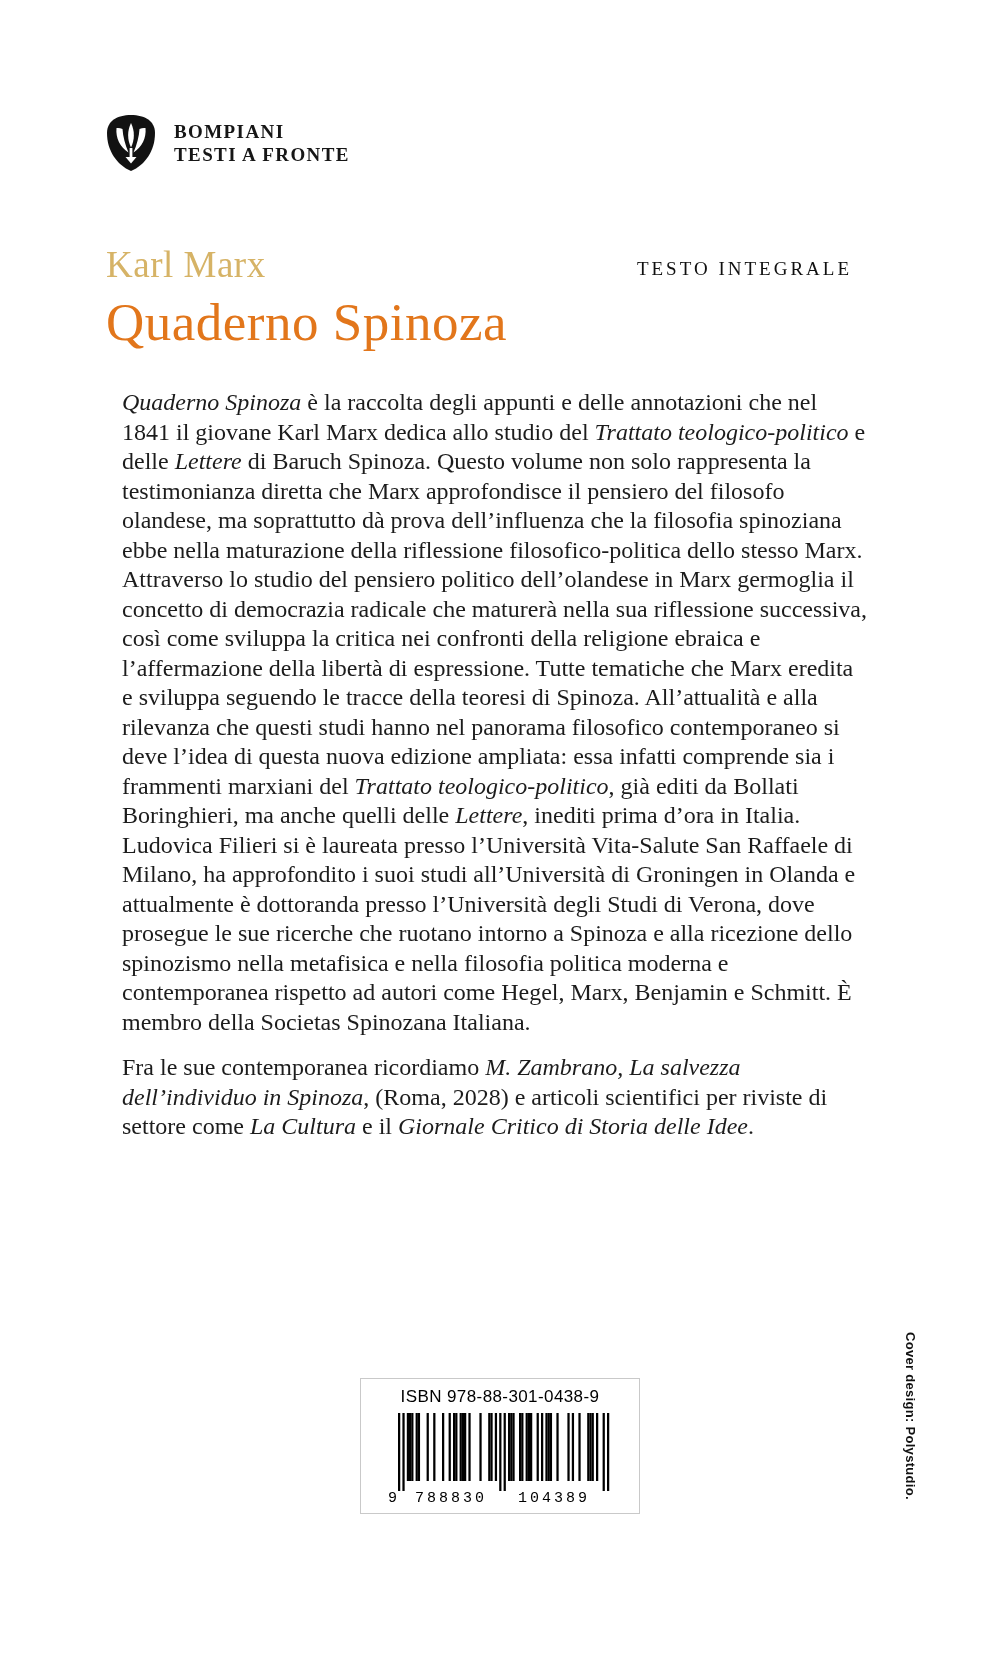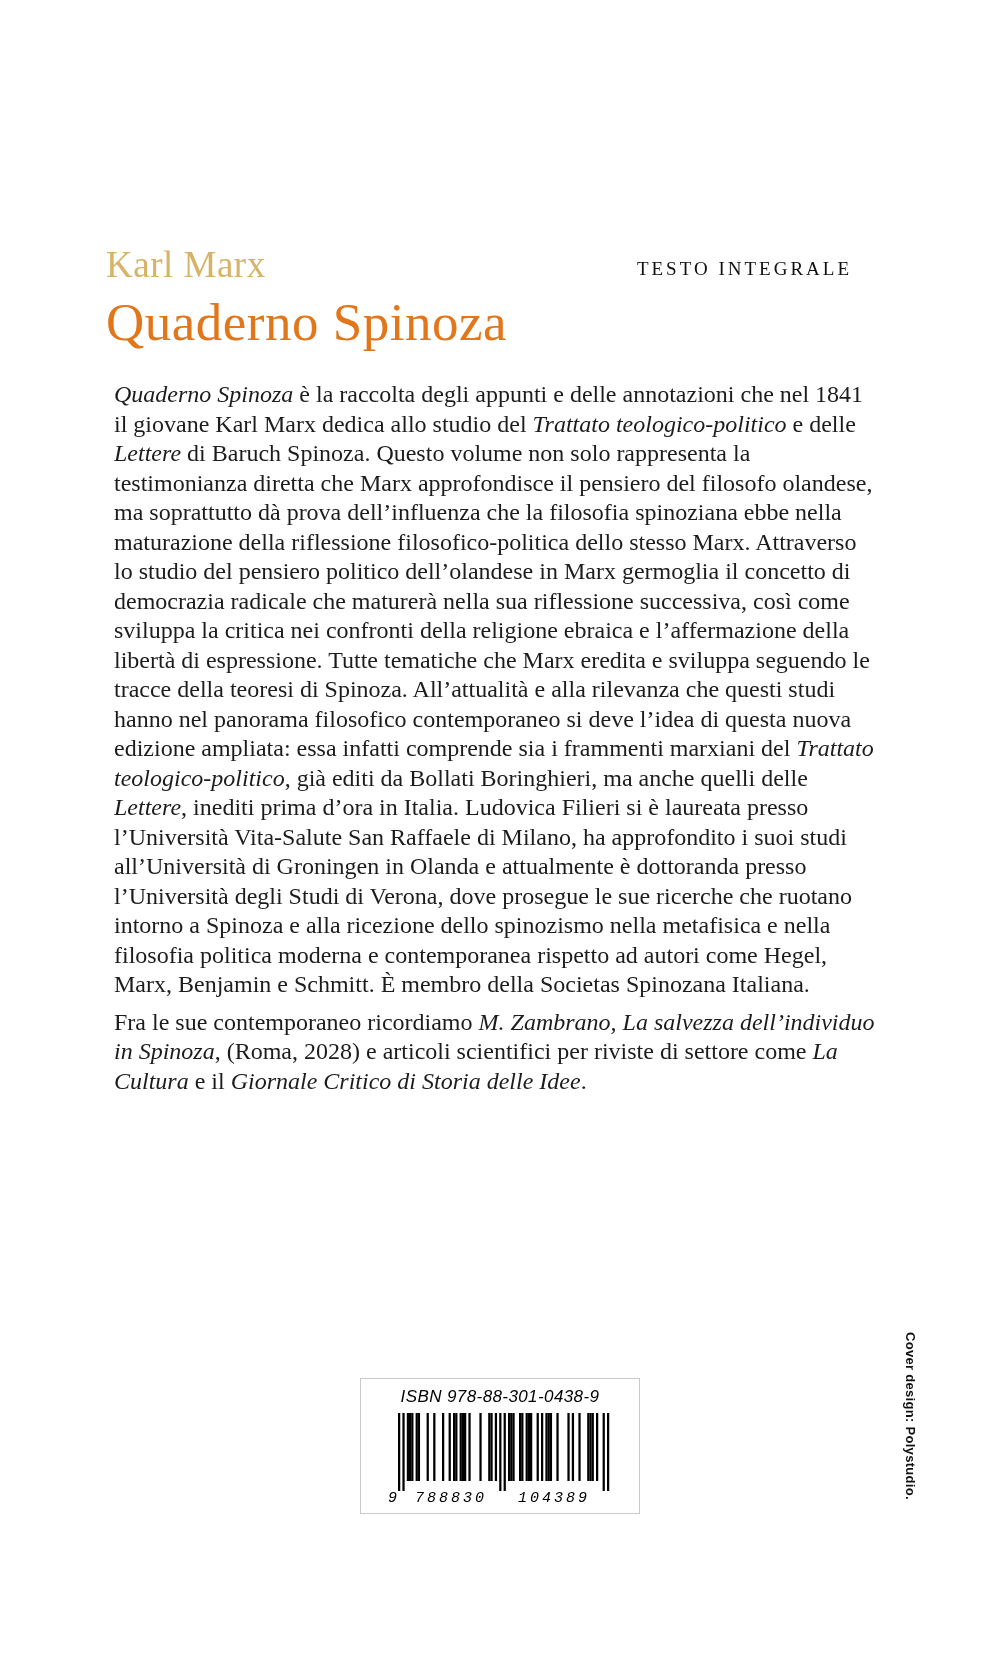--- a/index.html
+++ b/index.html
@@ -64,21 +64,21 @@
   .body-text{
     position:absolute;
     left:106px;
     top:372px;
     width:778px;
     font-size:24px;
     line-height:29.5px;
     color:#1c1c1c;
     text-align:left;
   }
-  .body-text p{margin:8px;}
+  .body-text p{margin:16px;}
   .it{font-style:italic;}
 
   
   .credit{
     position:absolute;
     top:1332px;
     right:82px;
     writing-mode:vertical-rl;
     font-family:"Liberation Sans", sans-serif;
     font-size:13px;
@@ -91,21 +91,20 @@
   .barcode-box{
     position:absolute;
     left:360px;
     top:1378px;
     width:280px;
     box-sizing:border-box;
     background:#fff;
     border:1px solid #c9c9c9;
     text-align:center;
     padding:8px 0 4px 0;
-    font-style:italic;
   }
   .isbn-label{
     font-family:"Liberation Sans", sans-serif;
     font-size:17px;
     letter-spacing:0.4px;
     color:#000;
   }
   .barcode{margin-top:4px;}
   .barcode rect{fill:#000;}
   .barcode text{
@@ -147,28 +146,42 @@
     justify-content:center;
     font-weight:bold;
     font-size:21px;
   }
 </style>
 </head>
 <body>
 
 <div class="page">
 
+  <div class="logo">
+    <svg class="logo-icon" width="54" height="58" viewBox="0 0 54 58" aria-hidden="true">
+      <path d="M27 1 C13 1 3 7 3 19 C3 37 13 51 27 57 C41 51 51 37 51 19 C51 7 41 1 27 1 Z" fill="#121212"></path>
+      <path d="M27 9 C23.2 16.5 23.2 26 27 33.5 C30.8 26 30.8 16.5 27 9 Z" fill="#ffffff"></path>
+      <path d="M12.5 14 C11.5 24 16 33 24.5 38.5 C21 30.5 19 22.5 18.5 15 C16.5 14 14.5 13.7 12.5 14 Z" fill="#ffffff"></path>
+      <path d="M41.5 14 C42.5 24 38 33 29.5 38.5 C33 30.5 35 22.5 35.5 15 C37.5 14 39.5 13.7 41.5 14 Z" fill="#ffffff"></path>
+      <path d="M25.6 34 L28.4 34 L28.4 44 L25.6 44 Z" fill="#ffffff"></path>
+      <path d="M21.5 43 L32.5 43 L27 49.5 Z" fill="#ffffff"></path>
+    </svg>
+    <div class="logo-text">
+      <div>BOMPIANI</div>
+      <div>TESTI A FRONTE</div>
+    </div>
+  </div>
 
   <div class="author">Karl Marx</div>
   <div class="edition">TESTO INTEGRALE</div>
   <div class="title">Quaderno Spinoza</div>
 
   <div class="body-text">
       <p><span class="it">Quaderno Spinoza</span><span> è la raccolta degli appunti e delle annotazioni che nel 1841 il giovane Karl Marx dedica allo studio del </span><span class="it">Trattato teologico-politico</span><span> e delle </span><span class="it">Lettere</span><span> di Baruch Spinoza. Questo volume non solo rappresenta la testimonianza diretta che Marx approfondisce il pensiero del filosofo olandese, ma soprattutto dà prova dell’influenza che la filosofia spinoziana ebbe nella maturazione della riflessione filosofico-politica dello stesso Marx. Attraverso lo studio del pensiero politico dell’olandese in Marx germoglia il concetto di democrazia radicale che maturerà nella sua riflessione successiva, così come sviluppa la critica nei confronti della religione ebraica e l’affermazione della libertà di espressione. Tutte tematiche che Marx eredita e sviluppa seguendo le tracce della teoresi di Spinoza. All’attualità e alla rilevanza che questi studi hanno nel panorama filosofico contemporaneo si deve l’idea di questa nuova edizione ampliata: essa infatti comprende sia i frammenti marxiani del </span><span class="it">Trattato teologico-politico</span><span>, già editi da Bollati Boringhieri, ma anche quelli delle </span><span class="it">Lettere</span><span>, inediti prima d’ora in Italia. Ludovica Filieri si è laureata presso l’Università Vita-Salute San Raffaele di Milano, ha approfondito i suoi studi all’Università di Groningen in Olanda e attualmente è dottoranda presso l’Università degli Studi di Verona, dove prosegue le sue ricerche che ruotano intorno a Spinoza e alla ricezione dello spinozismo nella metafisica e nella filosofia politica moderna e contemporanea rispetto ad autori come Hegel, Marx, Benjamin e Schmitt. È membro della Societas Spinozana Italiana.</span></p>
-      <p><span>Fra le sue contemporaneo ricordiamo </span><span class="it">M. Zambrano, La salvezza dell’individuo in Spinoza</span><span>, (Roma, 2028) e articoli scientifici per riviste di settore come </span><span class="it">La Cultura</span><span> e il </span><span class="it">Giornale Critico di Storia delle Idee</span><span>.</span></p>
+      <p><span>Fra le sue contemporanea ricordiamo </span><span class="it">M. Zambrano, La salvezza dell’individuo in Spinoza</span><span>, (Roma, 2028) e articoli scientifici per riviste di settore come </span><span class="it">La Cultura</span><span> e il </span><span class="it">Giornale Critico di Storia delle Idee</span><span>.</span></p>
     </div>
 
   <div class="credit">Cover design: Polystudio.</div>
 
   <div class="barcode-box">
     <div class="isbn-label">ISBN 978-88-301-0438-9</div>
     <svg class="barcode" width="236" height="94" viewBox="0 0 236 94" aria-hidden="true">
       <g id="bars">
           <rect x="16.00" y="2" width="2.25" height="78"></rect>
           <rect x="20.40" y="2" width="2.25" height="78"></rect>

